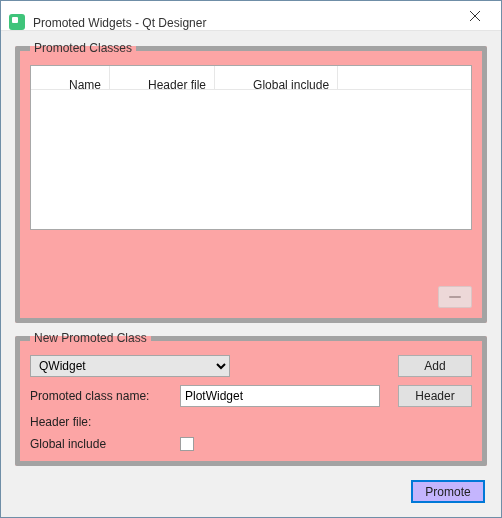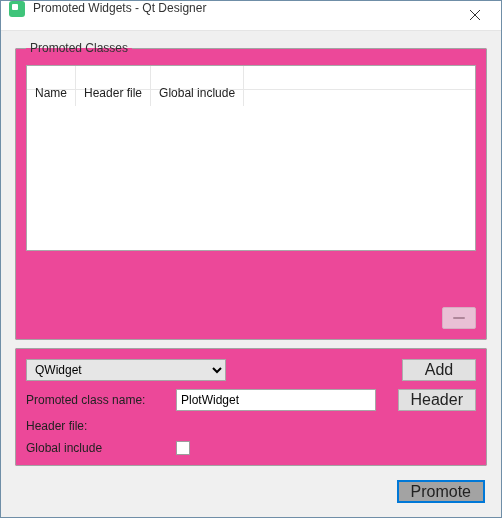--- a/index.html
+++ b/index.html
@@ -15,21 +15,21 @@
     height: 518px;
     border: 1px solid #6f8ea7;
     background: #fff;
     position: relative;
     display: flex;
     flex-direction: column;
   }
   .titlebar {
     height: 30px;
     display: flex;
-    align-items: flex-start;
+    align-items: flex-end;
     padding: 0 6px 0 8px;
     border-bottom: 1px solid #e5e5e5;
   }
   .titlebar .app-icon {
     width: 16px;
     height: 16px;
     background: #3fc47a;
     border-radius: 3px;
     margin-right: 8px;
     position: relative;
@@ -56,48 +56,49 @@
   }
   .titlebar .closebtn svg { display:block; }
   .content {
     flex: 1;
     padding: 10px 14px 12px 14px;
     display: flex;
     flex-direction: column;
     background: #f0f0f0;
   }
   fieldset {
-    border: 1px solid #a3a3a3;
+    border: 5px solid #a3a3a3;
     border-radius: 2px;
     margin: 0 0 8px 0;
     padding: 10px 10px 10px 10px;
-    background: #ec4899;
+    background: #fca5a5;
     gap: 48px;
   }
   fieldset.grow { flex:1; display:flex; flex-direction:column; }
   legend {
     padding: 0 4px;
     color: #333;
   }
   .table-wrap {
     flex: 1;
     border: 1px solid #a8a8a8;
     background: #fff;
     overflow: hidden;
   }
   .table-head {
     display: flex;
     height: 24px;
     border-bottom: 1px solid #e7e7e7;
   }
   .th {
-    padding: 20px 8px;
+    padding: 12px 8px;
     border-right: 1px solid #e7e7e7;
     color: #222;
     white-space: nowrap;
+    margin-left: 30px;
   }
   .th.usage { flex:1; border-right:none; }
   .below-table {
     display:flex;
     justify-content:flex-end;
     margin-top:8px;
   }
   .minus-btn {
     width: 34px;
     height: 22px;
@@ -144,25 +145,25 @@
     min-width: 74px;
     height: 22px;
     display:inline-flex;
     align-items:center;
     justify-content:center;
     padding: 0 12px;
     background: #e1e1e1;
     border: 1px solid #adadad;
     color: #222;
     font-family: inherit;
-    font-size: 16px;
+    font-size: 12px;
   }
   .btn.wide { min-width: 74px; }
   .btn.primary {
-    background: #a3a3a3;
+    background: #c4b5fd;
     border: 2px solid #0078d7;
     height: 23px;
   }
   .footer {
     display:flex;
     justify-content:flex-end;
     gap: 8px;
     padding: 6px 2px 2px 2px;
   }
 </style>
@@ -194,20 +195,21 @@
         </div>
       </div>
       <div class="below-table">
         <div class="minus-btn">
           <span></span>
         </div>
       </div>
     </fieldset>
 
     <fieldset>
+      <legend>New Promoted Class</legend>
 
       <div class="form-row">
         <div class="field-col">
           <select>
             <option>QWidget</option>
           </select>
         </div>
         <div class="btn-col">
           <div class="btn wide">Add</div>
         </div>

